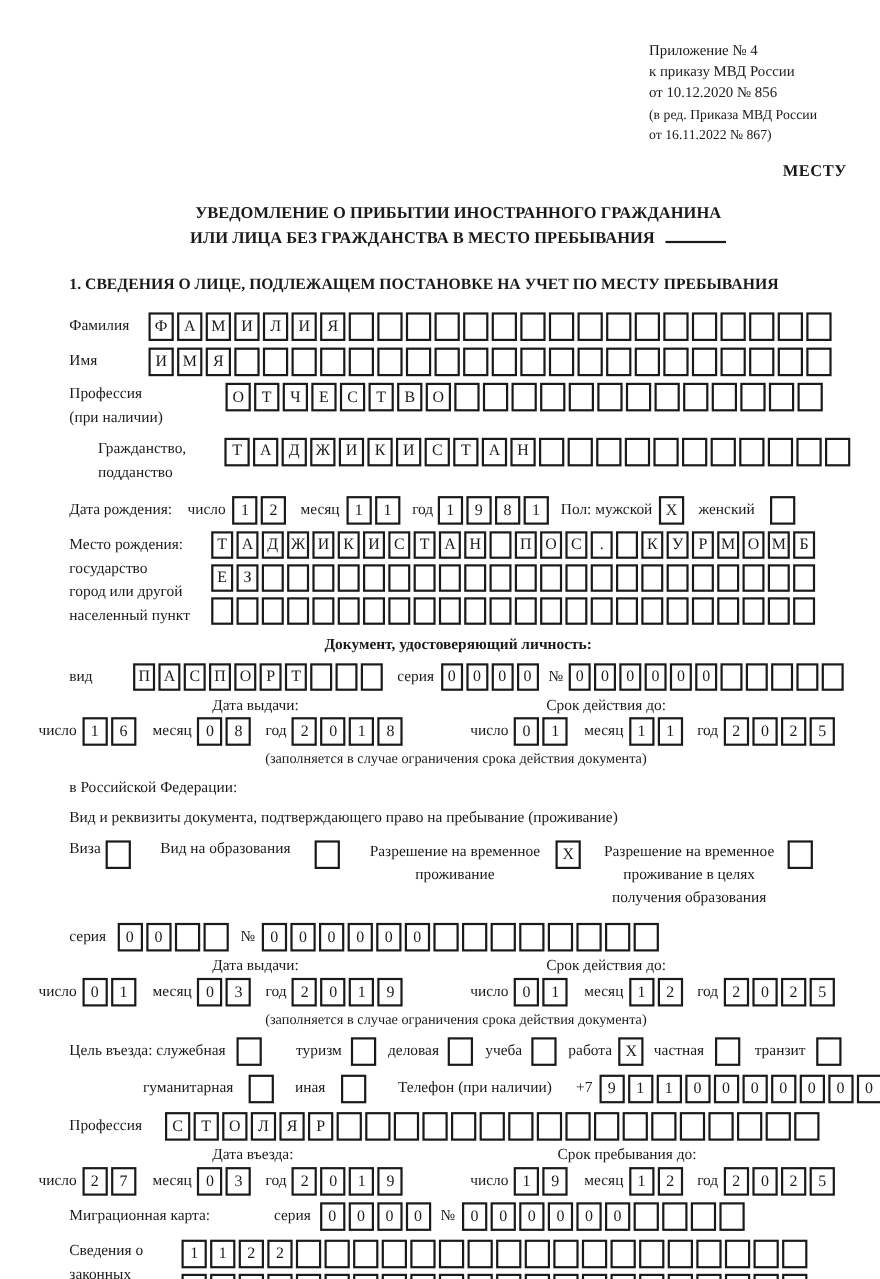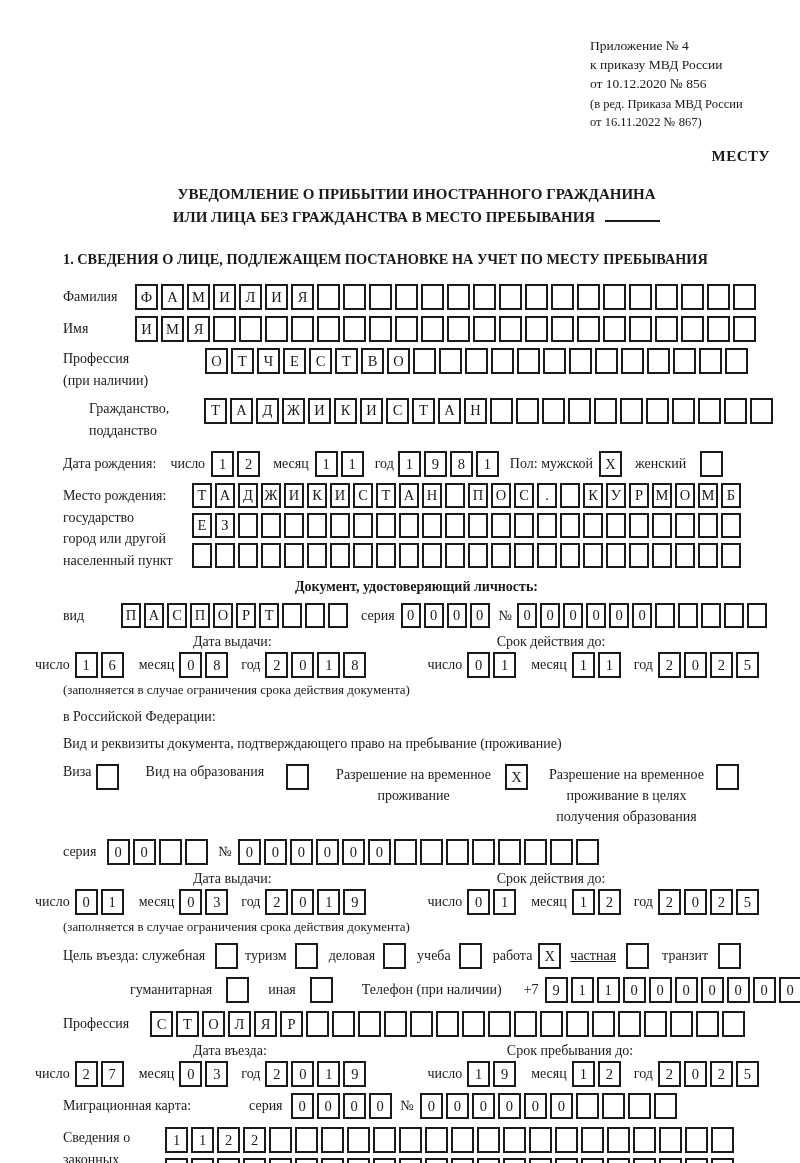--- a/index.html
+++ b/index.html
@@ -21,21 +21,21 @@
   .cell{
     box-sizing:border-box;width:23px;height:26px;border:2px solid #1a1a1a;
     margin-right:3px;display:flex;align-items:center;justify-content:center;
     font-size:14.5px;background:#fff;flex:0 0 auto;
   }
   .sm .cell{width:20px;height:25px;}
   .lblcol{flex:0 0 auto;line-height:1.55;}
   .stack .row{margin-bottom:5px;}
   .center-bold{text-align:center;font-weight:bold;margin:4px 0 8px 0;}
   .caption-row{margin-bottom:2px;}
-  .note{font-size:13px;text-align:left;margin:-2px 4px 8px 0;}
+  .note{font-size:13px;text-align:center;margin:-2px 4px 8px 0;}
   .dg{display:flex;align-items:center;}
   .dg .lbl{margin-right:5px;}
   .dates{margin-left:-28px;}
   .para{margin:4px 0 6px 0;line-height:1.5;}
   .ml-lbl{text-align:center;line-height:1.5;flex:0 0 auto;}
   .visa-row{align-items:flex-start;margin-top:10px;margin-bottom:12px;}
   .visa-row .cells{margin-top:0;}
 </style>
 </head>
 <body>
@@ -491,37 +491,37 @@
         </span>
     </span>
   </div>
   <div class="note">(заполняется в случае ограничения срока действия документа)</div>
 
   <div class="row" style="margin-top:4px;">
     <span class="lbl">Цель въезда: служебная</span>
     <span class="cells" style="margin-left:10px;">
         <span class="cell"></span>
       </span>
-    <span class="lbl" style="margin-left:4px;">туризм</span>
+    <span class="lbl" style="margin-left:28px;">туризм</span>
     <span class="cells" style="margin-left:8px;">
         <span class="cell"></span>
       </span>
     <span class="lbl" style="margin-left:8px;">деловая</span>
     <span class="cells" style="margin-left:8px;">
         <span class="cell"></span>
       </span>
     <span class="lbl" style="margin-left:8px;">учеба</span>
     <span class="cells" style="margin-left:8px;">
         <span class="cell"></span>
       </span>
     <span class="lbl" style="margin-left:8px;">работа</span>
     <span class="cells" style="margin-left:6px;">
         <span class="cell">X</span>
       </span>
-    <span class="lbl" style="margin-left:6px;text-decoration:underline;">частная</span>
+    <span class="lbl" style="margin-left:6px;">частная</span>
     <span class="cells" style="margin-left:10px;">
         <span class="cell"></span>
       </span>
     <span class="lbl" style="margin-left:10px;">транзит</span>
     <span class="cells" style="margin-left:10px;">
         <span class="cell"></span>
       </span>
   </div>
 
   <div class="row" style="margin-top:8px;">

